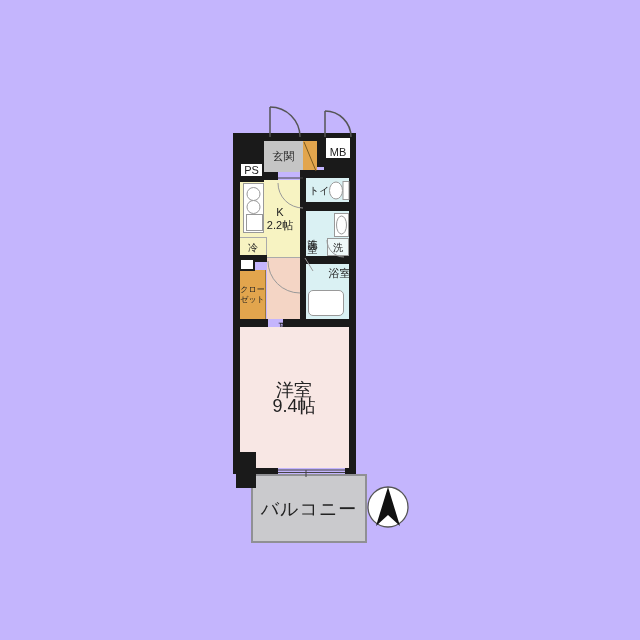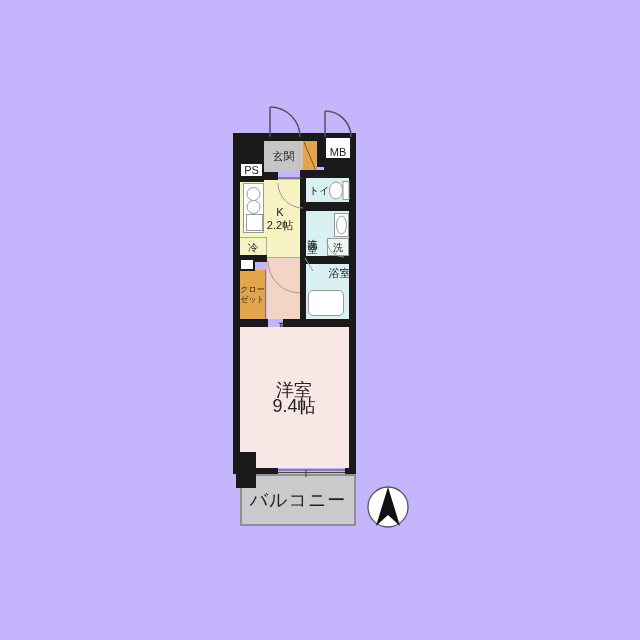--- a/index.html
+++ b/index.html
@@ -71,21 +71,21 @@
   <div class="room" style="left:267px;top:257px;width:33px;height:62px;background:var(--c-hallway-floor,#f4d5c5);
               border-top:1px solid #aaa;align-items:flex-end;">
     <span class="lbl vtext" style="margin-bottom:3px;">廊下</span>
   </div>
 
   <div class="room" style="left:239px;top:327px;width:110px;height:141px;background:var(--c-room-floor,#f8e7e4);flex-direction:column;">
     <div class="lbl-lg">洋室</div>
     <div class="lbl-lg">9.4帖</div>
   </div>
 
-  <div class="room" style="left:240px;top:474px;width:116px;height:52px;background:var(--c-balcony-floor,#cacacd);
+  <div class="room" style="left:251px;top:474px;width:116px;height:69px;background:var(--c-balcony-floor,#cacacd);
               border:2px solid #909094;">
     <span class="lbl-lg" style="letter-spacing:1px;">バルコニー</span>
   </div>
 
   <div class="wall" style="left:233px;top:133px;width:123px;height:8px;"></div>
   <div class="wall" style="left:233px;top:133px;width:7px;height:341px;"></div>
   <div class="wall" style="left:349px;top:133px;width:7px;height:341px;"></div>
   <div class="wall" style="left:233px;top:133px;width:31px;height:49px;"></div>
   <div class="wall" style="left:317px;top:133px;width:7px;height:34px;"></div>
   <div class="wall" style="left:324px;top:158px;width:32px;height:20px;"></div>

